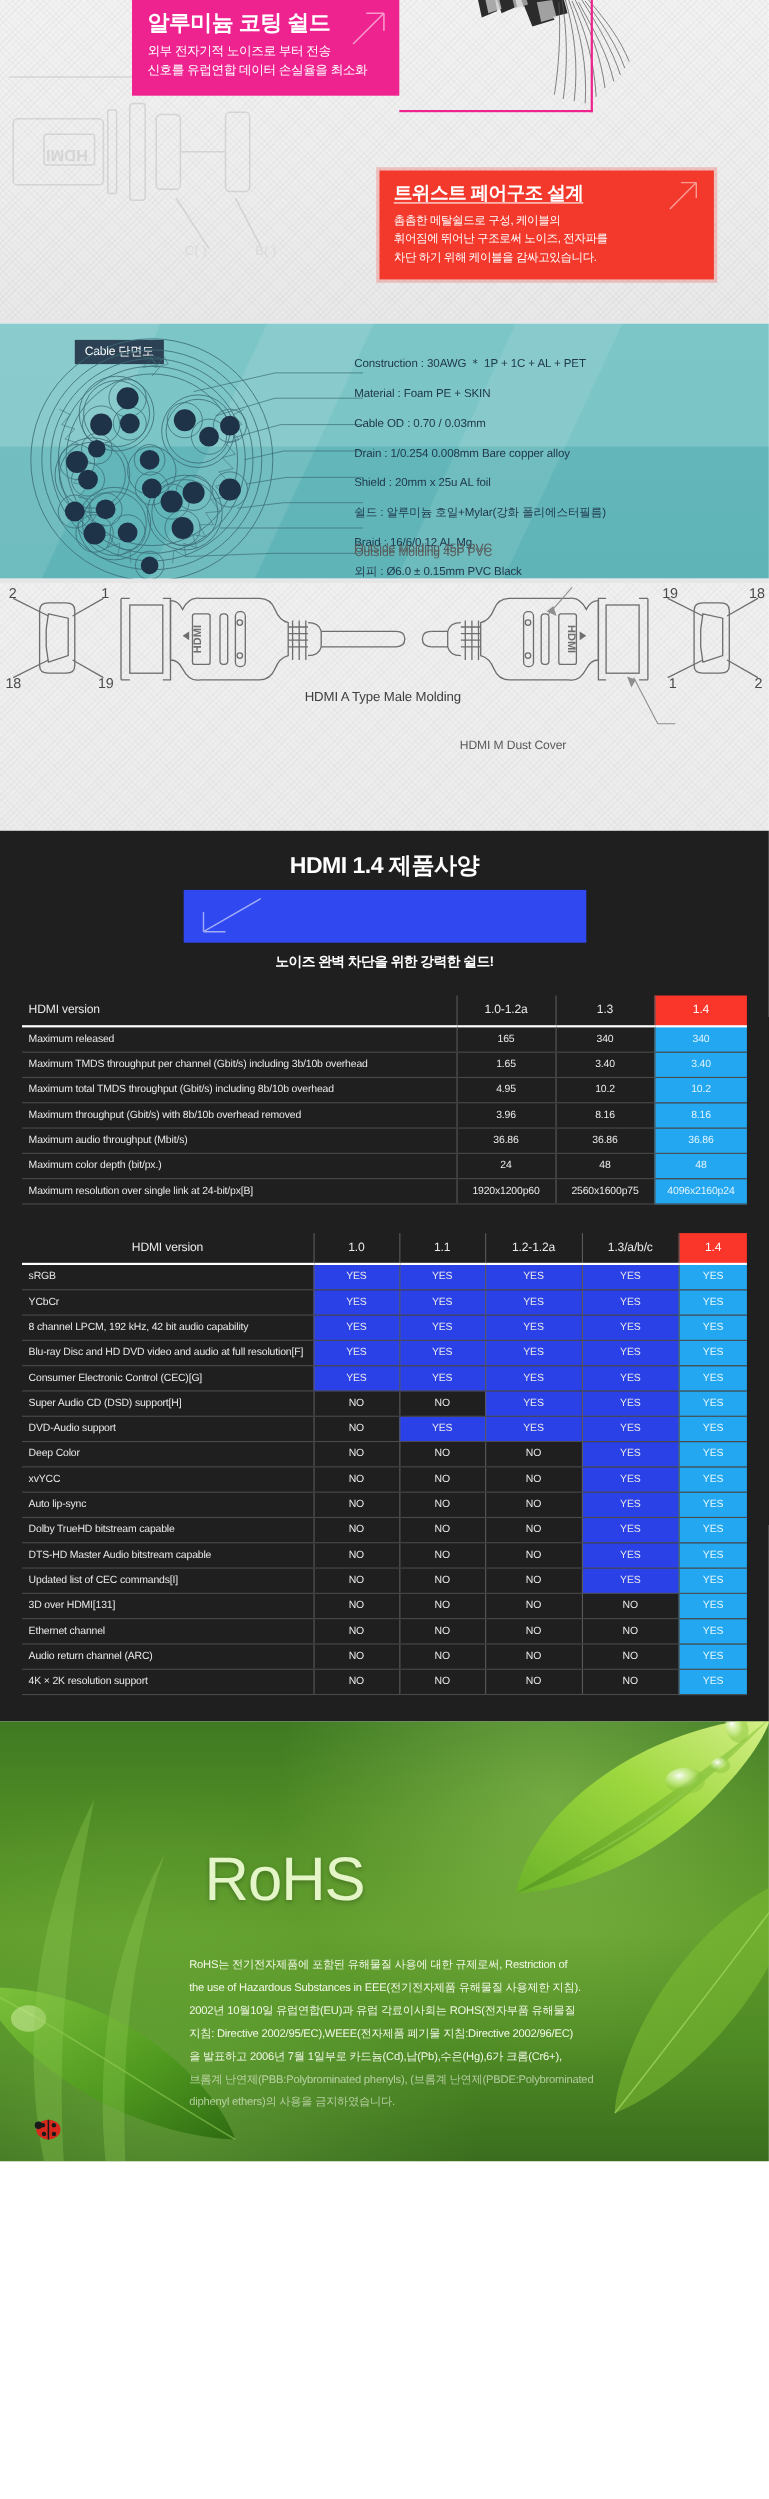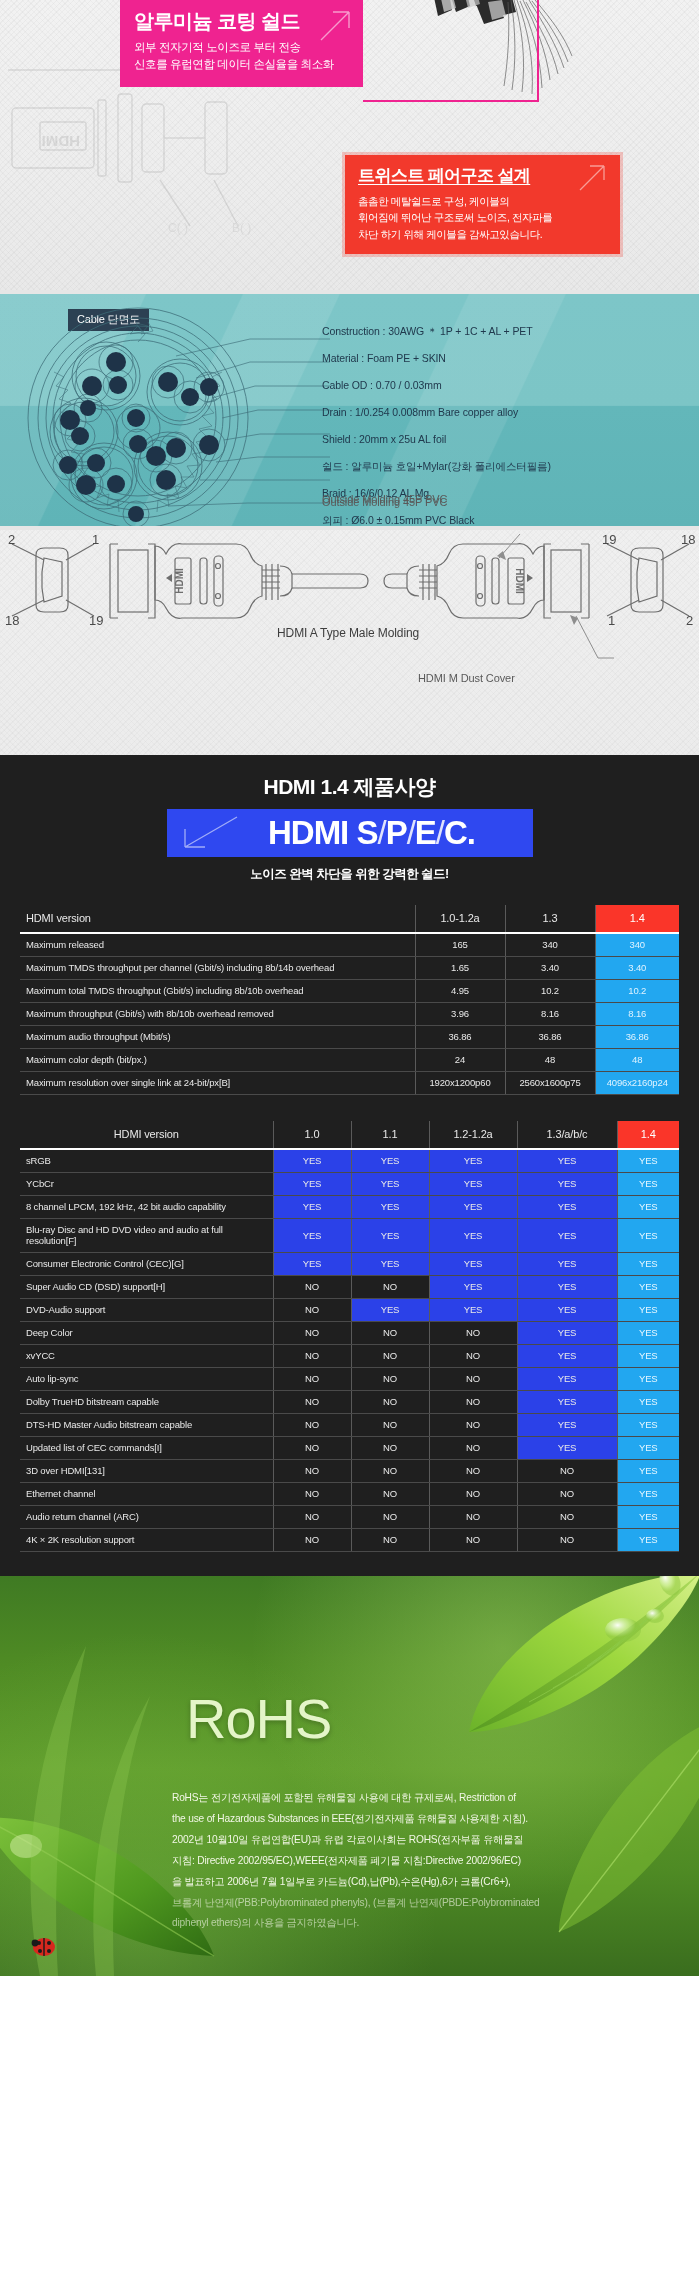--- a/index.html
+++ b/index.html
@@ -32,21 +32,21 @@
   .arrow-up {
     position:absolute; right:10px; top:8px; width:34px; height:34px;
   }
   .pink-outline {
     position:absolute; left:363px; top:0px; width:176px; height:102px;
     border-right:2px solid #ef2390; border-bottom:2px solid #ef2390;
     pointer-events:none;
   }
 
   .red-card {
-    position:absolute; left:345px; top:155px; width:275px; background:#f2392c;
+    position:absolute; left:345px; top:155px; width:304px; background:#f2392c;
     padding:9px 13px 12px 13px;
     box-shadow:0 0 0 3px rgba(242,57,44,0.25);
   }
   .red-card .title {
     color:#ffffff; font-size:17px; font-weight:bold; letter-spacing:-0.6px;
     text-decoration:underline; text-underline-offset:3px; margin-bottom:6px;
   }
   .red-card .desc { color:#ffffff; font-size:10.5px; line-height:1.55; letter-spacing:-0.4px; }
 
   
@@ -429,23 +429,20 @@
   </div>
 
   <div class="dark">
 
     <div class="spec-title">HDMI 1.4 제품사양</div>
 
     <div class="spec-banner">
       <svg class="arrow-dn" width="60" height="36" viewBox="0 0 60 36">
         <path d="M58 2 L6 32 M6 32 L6 14 M6 32 L26 32" stroke="rgba(255,255,255,.55)" stroke-width="1.3" fill="none"></path>
       </svg>
-      <div class="btxt">
-        <span>HDMI S</span><span class="sep">/</span><span>P</span><span class="sep">/</span><span>E</span><span class="sep">/</span><span>C.</span>
-      </div>
     </div>
 
     <div class="spec-sub">노이즈 완벽 차단을 위한 강력한 쉴드!</div>
 
     <table class="t1" id="table-one">
       <thead>
           <tr>
             <th class="c-label">HDMI version</th>
             <th class="vsep" style="width: 90px;">1.0-1.2a</th>
             <th class="vsep" style="width: 90px;">1.3</th>
@@ -453,21 +450,21 @@
           </tr>
         </thead>
       <tbody>
           <tr>
             <td class="c-label">Maximum released</td>
             <td class="vsep">165</td>
             <td class="vsep">340</td>
             <td class="vsep hl-blue">340</td>
           </tr>
           <tr>
-            <td class="c-label">Maximum TMDS throughput per channel (Gbit/s) including 8b/14b overhead</td>
+            <td class="c-label">Maximum TMDS throughput per channel (Gbit/s) including 3b/10b overhead</td>
             <td class="vsep">1.65</td>
             <td class="vsep">3.40</td>
             <td class="vsep hl-blue">3.40</td>
           </tr>
           <tr>
             <td class="c-label">Maximum total TMDS throughput (Gbit/s) including 8b/10b overhead</td>
             <td class="vsep">4.95</td>
             <td class="vsep">10.2</td>
             <td class="vsep hl-blue">10.2</td>
           </tr>
@@ -498,21 +495,21 @@
         </tbody>
     </table>
 
     <table class="t2" id="table-two">
       <thead>
           <tr>
             <th class="c-label">HDMI version</th>
             <th class="vsep" style="width: 78px;">1.0</th>
             <th class="vsep" style="width: 78px;">1.1</th>
             <th class="vsep" style="width: 88px;">1.2-1.2a</th>
-            <th class="vsep" style="width: 100px;">1.3/a/b/c</th>
+            <th class="vsep" style="width: 88px;">1.3/a/b/c</th>
             <th class="vsep hl-red" style="width: 62px;">1.4</th>
           </tr>
         </thead>
       <tbody>
           <tr>
             <td class="c-label">sRGB</td>
             <td class="vsep yes">YES</td>
             <td class="vsep yes">YES</td>
             <td class="vsep yes">YES</td>
             <td class="vsep yes">YES</td>

